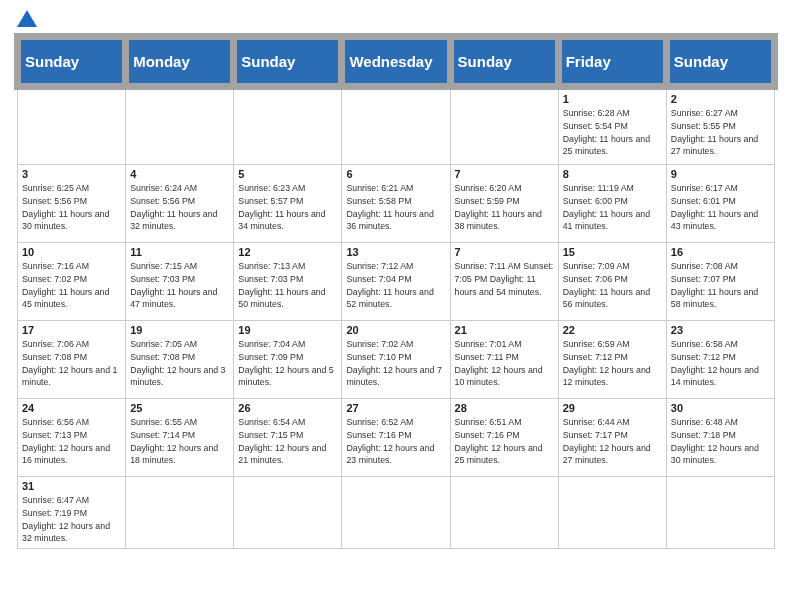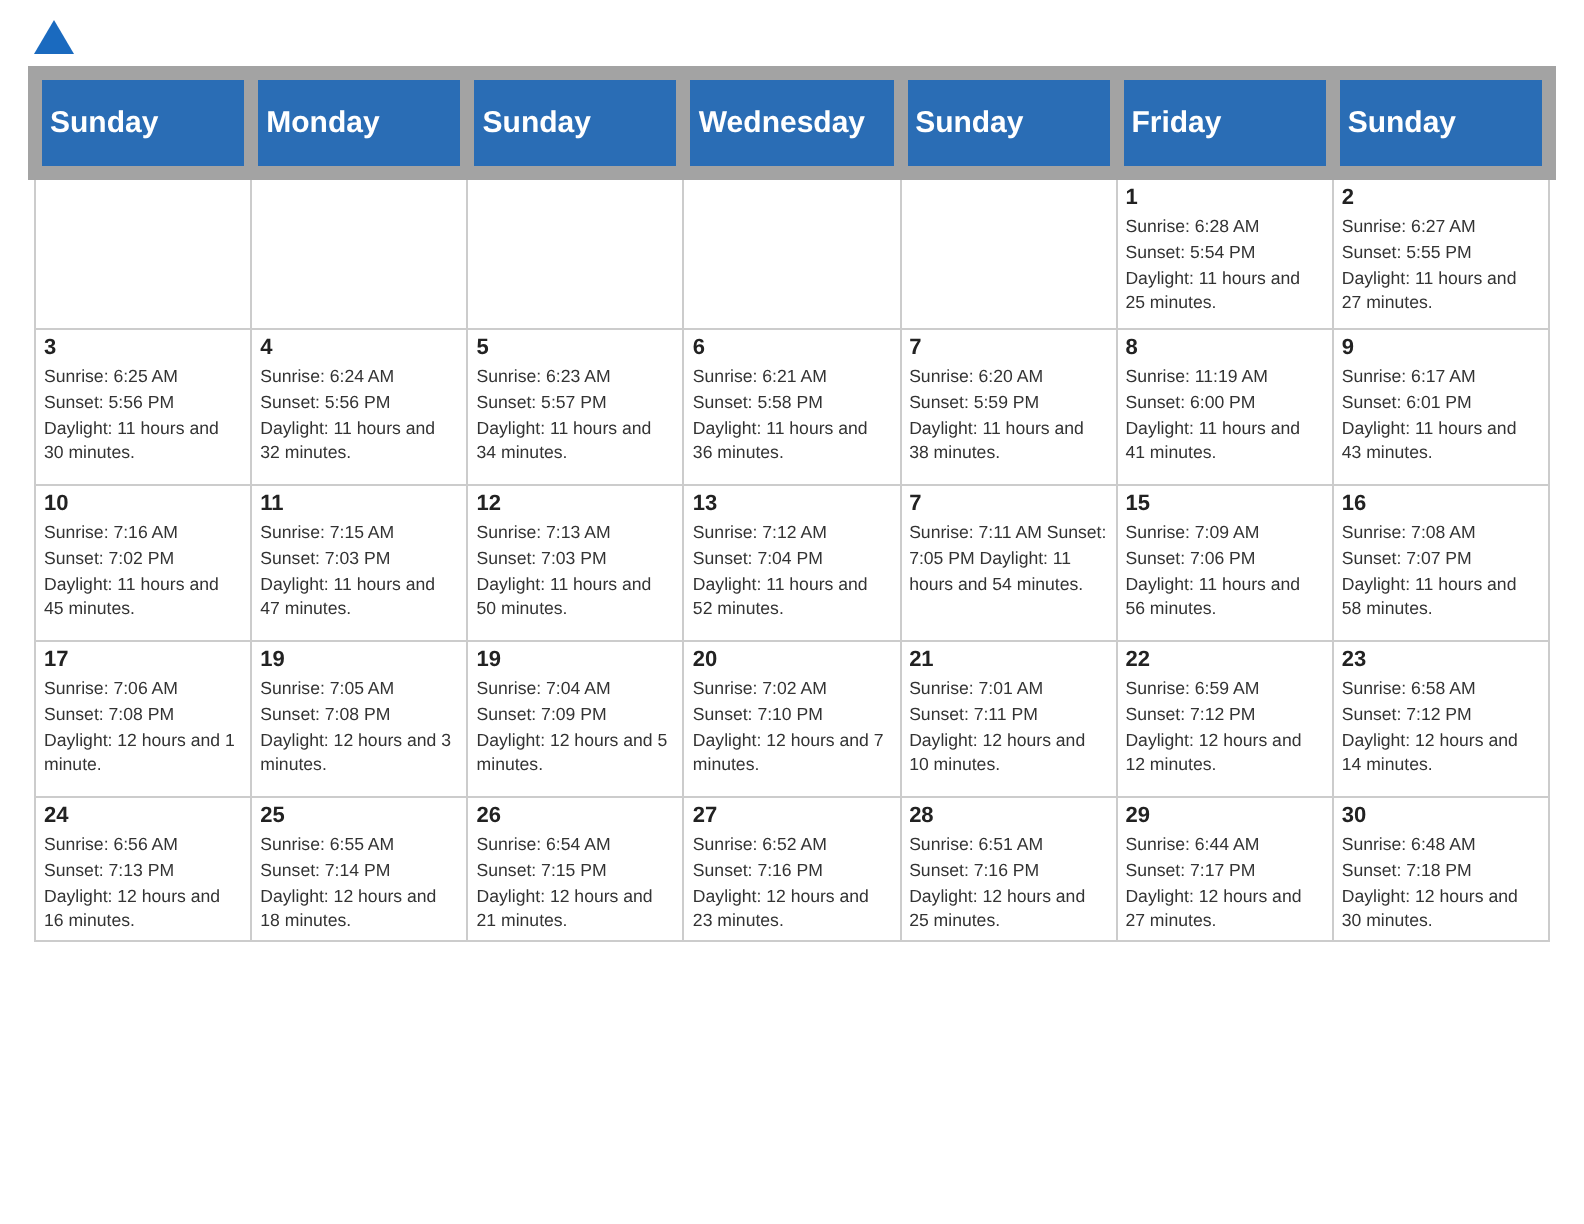--- a/index.html
+++ b/index.html
@@ -359,15 +359,30 @@
 and 27 minutes.</div>
           </td>
           <td>
             <span class="day-number">30</span>
             <div class="day-info">Sunrise: 6:48 AM
 Sunset: 7:18 PM
 Daylight: 12 hours
 and 30 minutes.</div>
           </td>
         </tr>
+        <tr class="last-row">
+          <td>
+            <span class="day-number">31</span>
+            <div class="day-info">Sunrise: 6:47 AM
+Sunset: 7:19 PM
+Daylight: 12 hours
+and 32 minutes.</div>
+          </td>
+          <td class="empty"></td>
+          <td class="empty"></td>
+          <td class="empty"></td>
+          <td class="empty"></td>
+          <td class="empty"></td>
+          <td class="empty"></td>
+        </tr>
       </tbody>
   </table>
 </div>
 
 </body></html>

